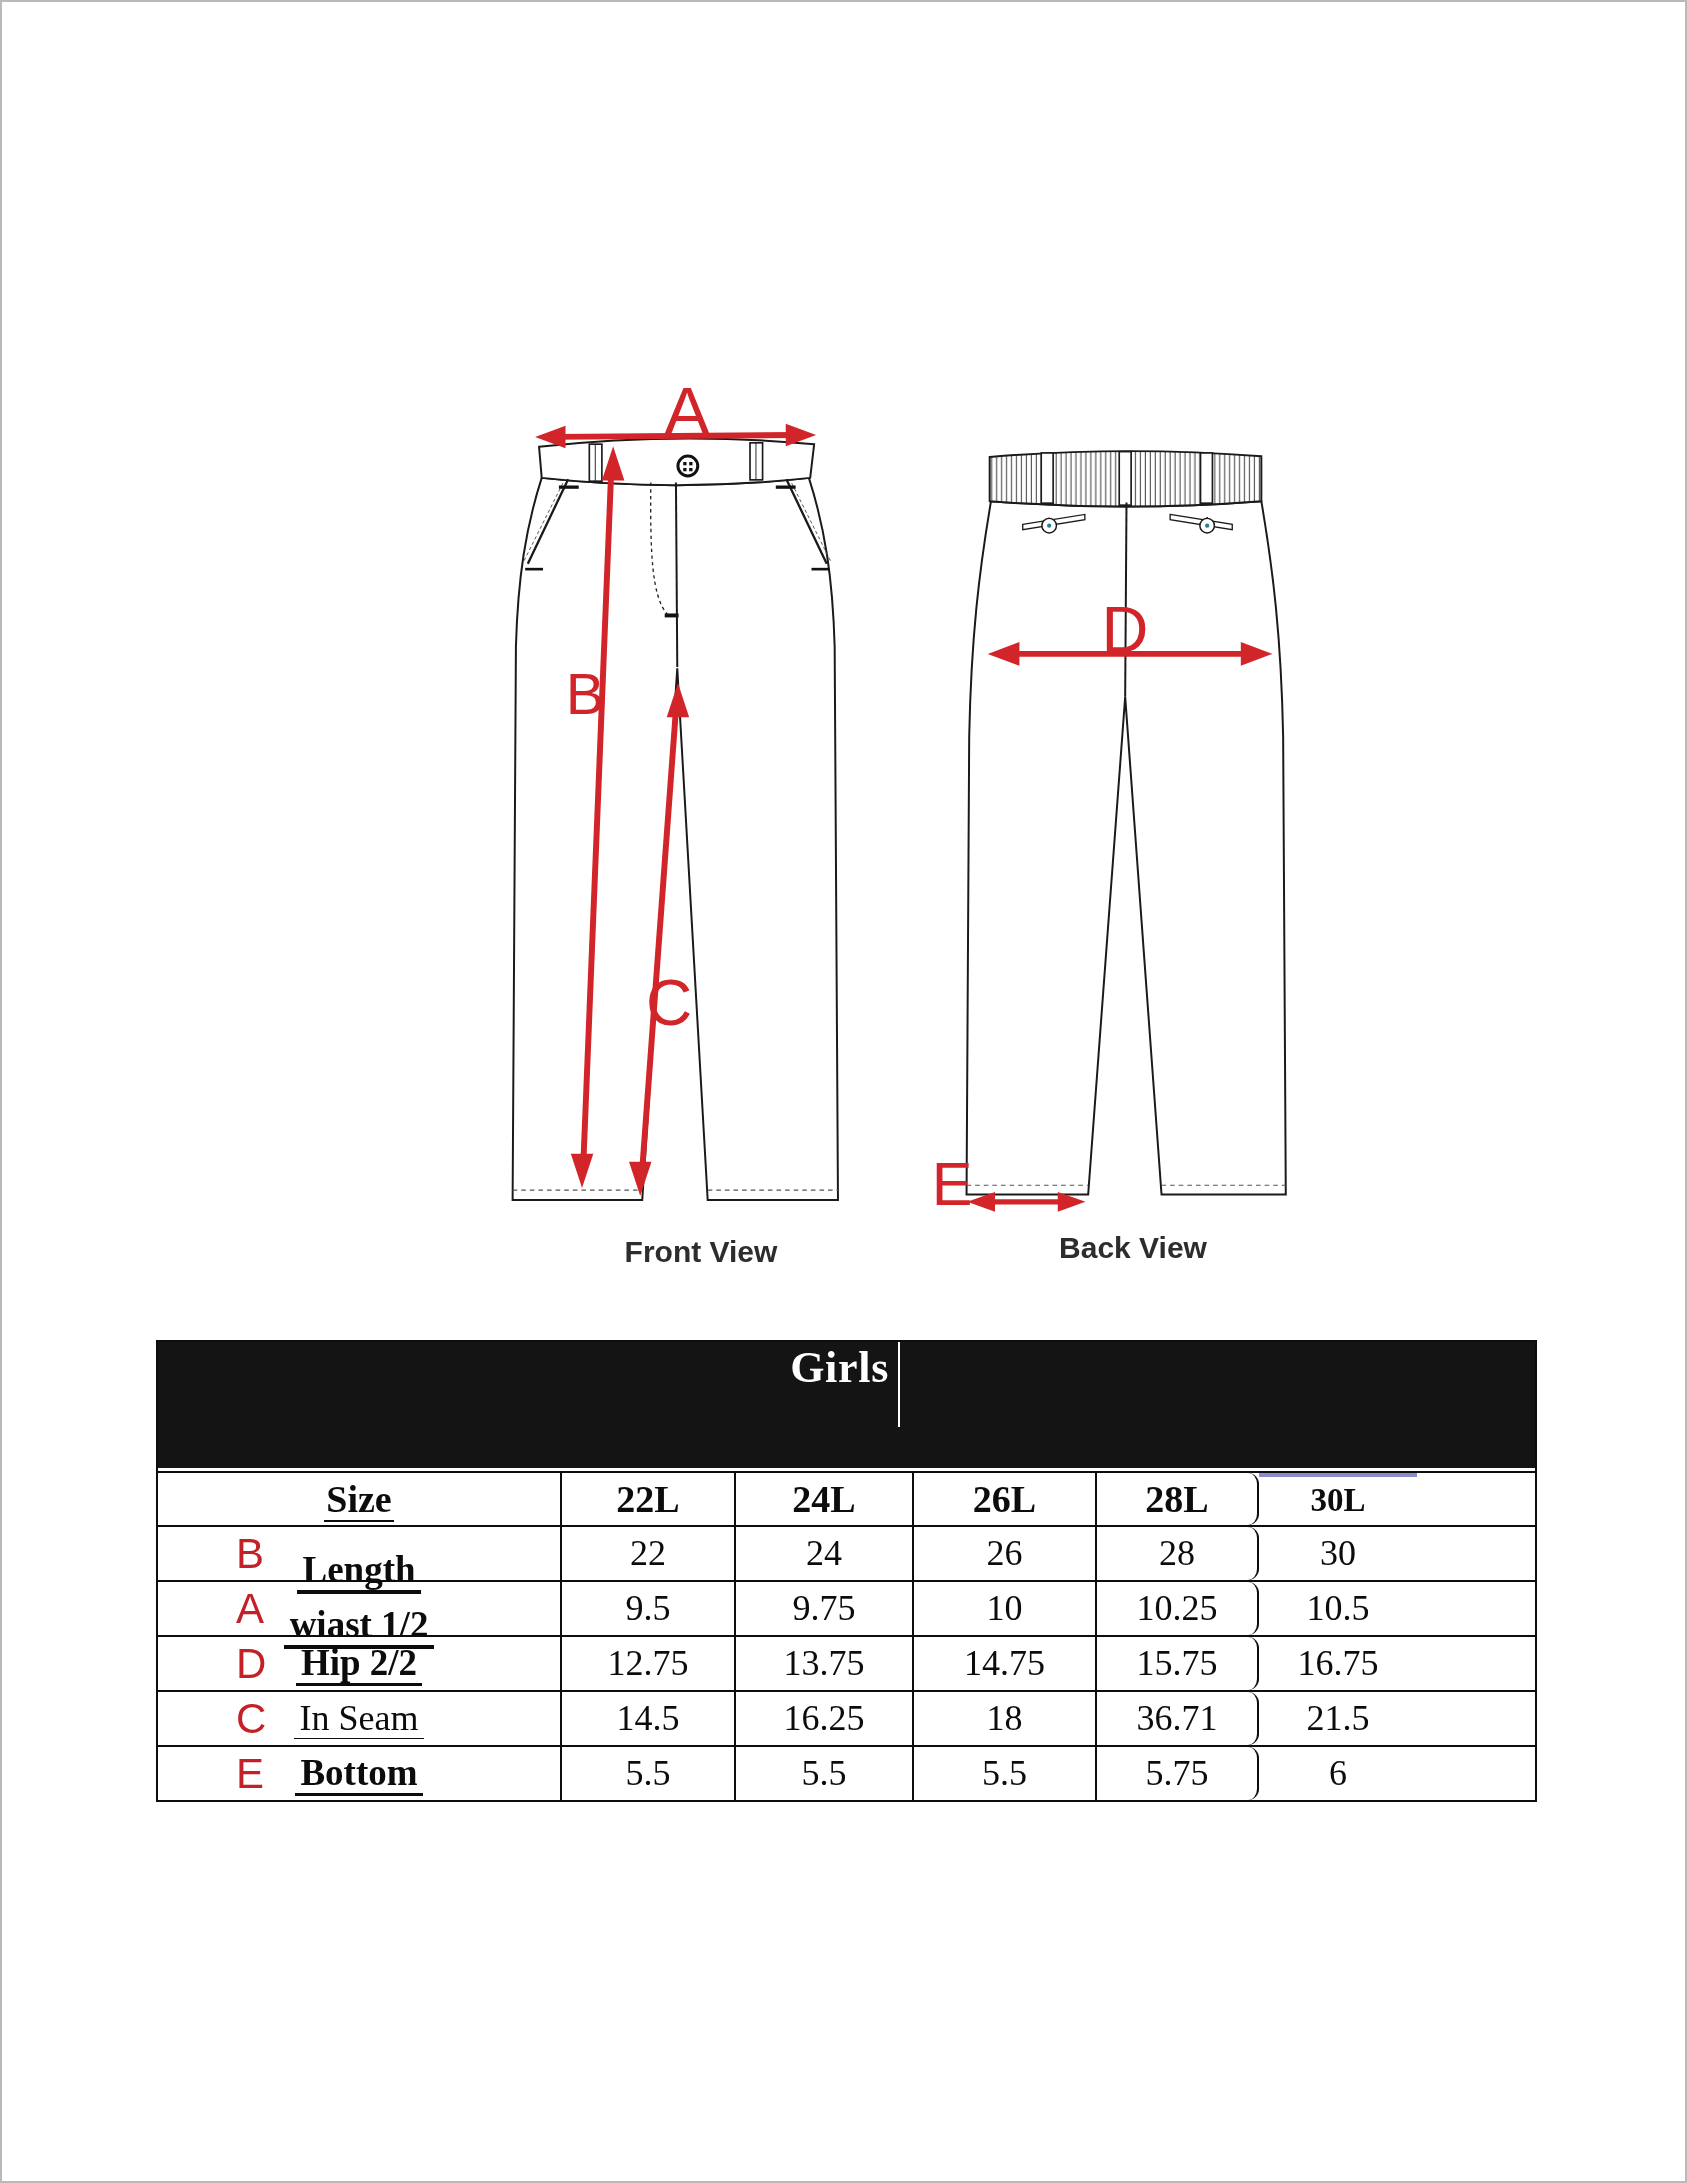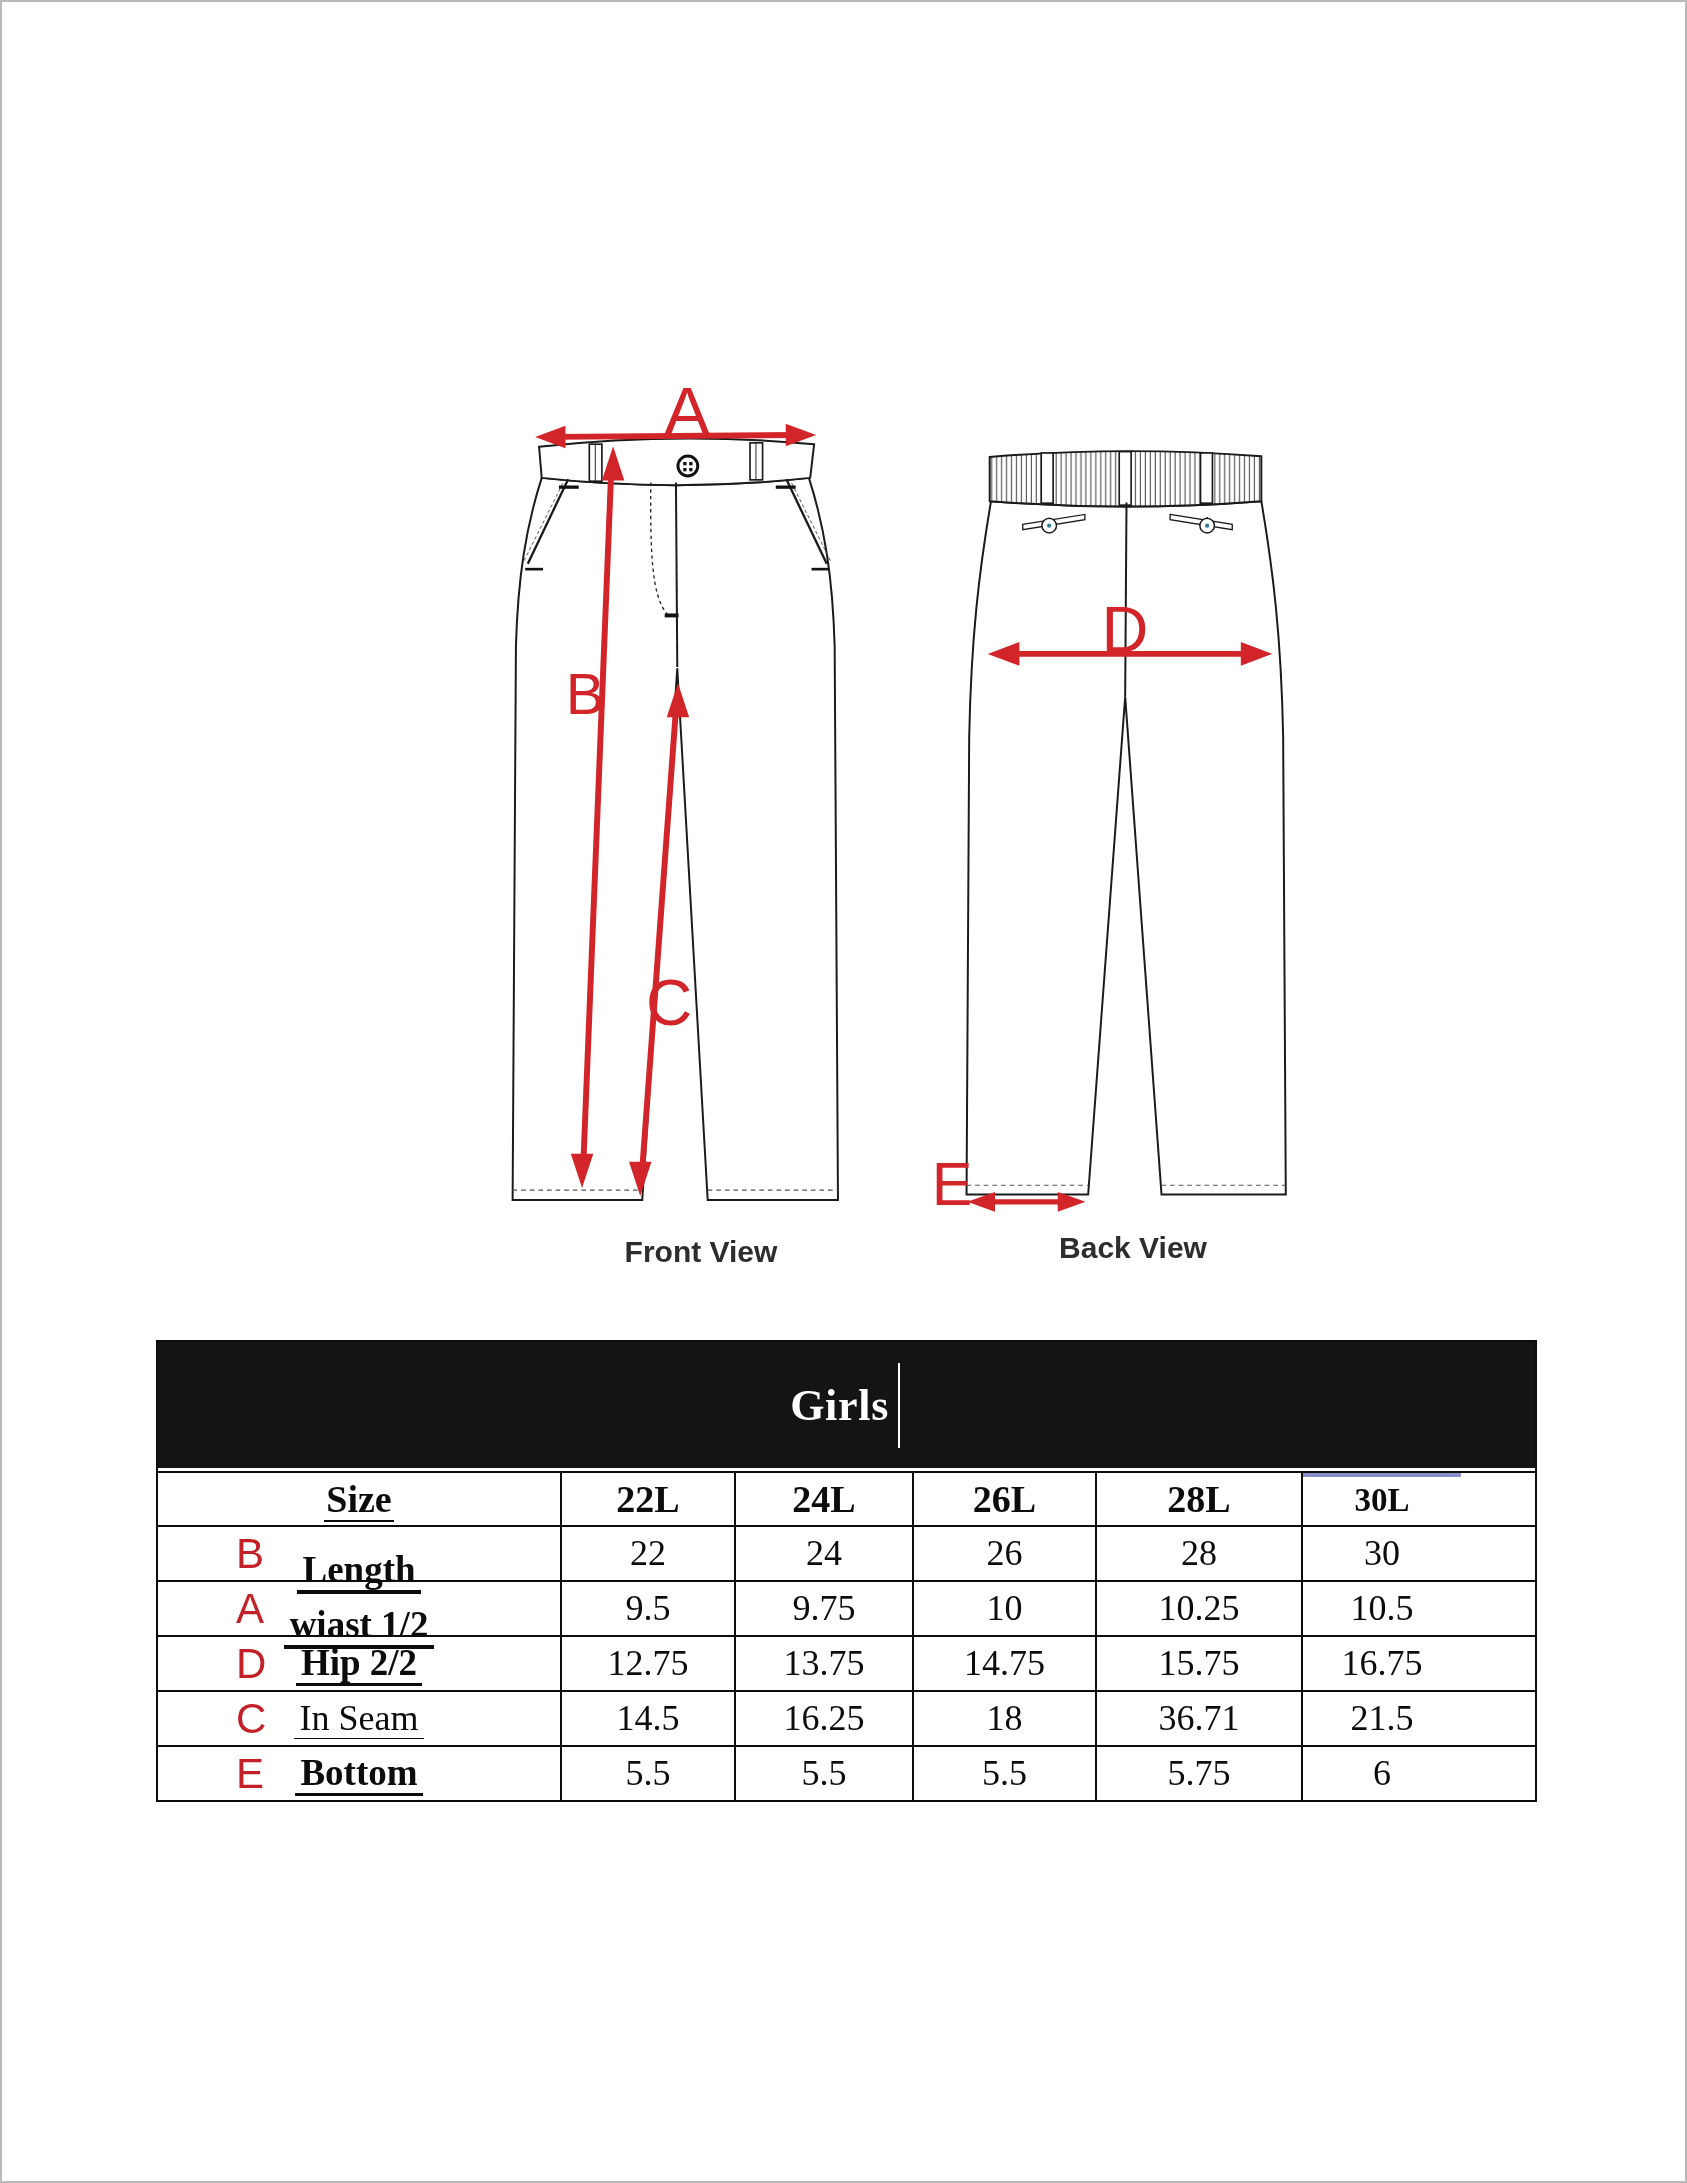--- a/index.html
+++ b/index.html
@@ -45,21 +45,21 @@
     left:154px;top:1338px;
     width:1381px;
     border:2.6px solid #0d0d0d;
     box-sizing:border-box;
     background:#ffffff;
   }
   .band{
     height:126px;
     background:#141414;
     display:flex;
-    align-items:center;
+    align-items:flex-start;
     justify-content:center;
     color:#ffffff;
   }
   .band .t{
     font-weight:bold;
     font-size:44px;
     letter-spacing:0.7px;
     white-space:pre;
   }
   .cursor{
@@ -77,21 +77,21 @@
     box-sizing:border-box;
     border-right:2px solid #0d0d0d;
     text-align:center;
     overflow:visible;
   }
   .cell:last-child{border-right:none;}
   .c0{width:404px;position:relative;}
   .c1{width:174px;}
   .c2{width:178px;}
   .c3{width:183px;}
-  .c4{width:206px;}
+  .c4{width:162px;border-radius:11px;}
   .c5{width:158px;}
   .hrow .cell{height:52px;line-height:52px;font-weight:bold;font-size:38px;color:#0c0c0c;}
   .hrow .c5{font-size:33px;border-top:4px solid #8a8fcb;line-height:46px;}
   .hrow .size-u{display:inline-block;line-height:1.05;border-bottom:2px solid #0c0c0c;padding:0 2.6px;}
   .drow .cell{height:53px;line-height:53px;font-size:36px;color:#0c0c0c;}
   .rletter{
     position:absolute;
     left:78px;top:50%;
     transform:translateY(-50%);
     font-family:"Liberation Sans", sans-serif;

